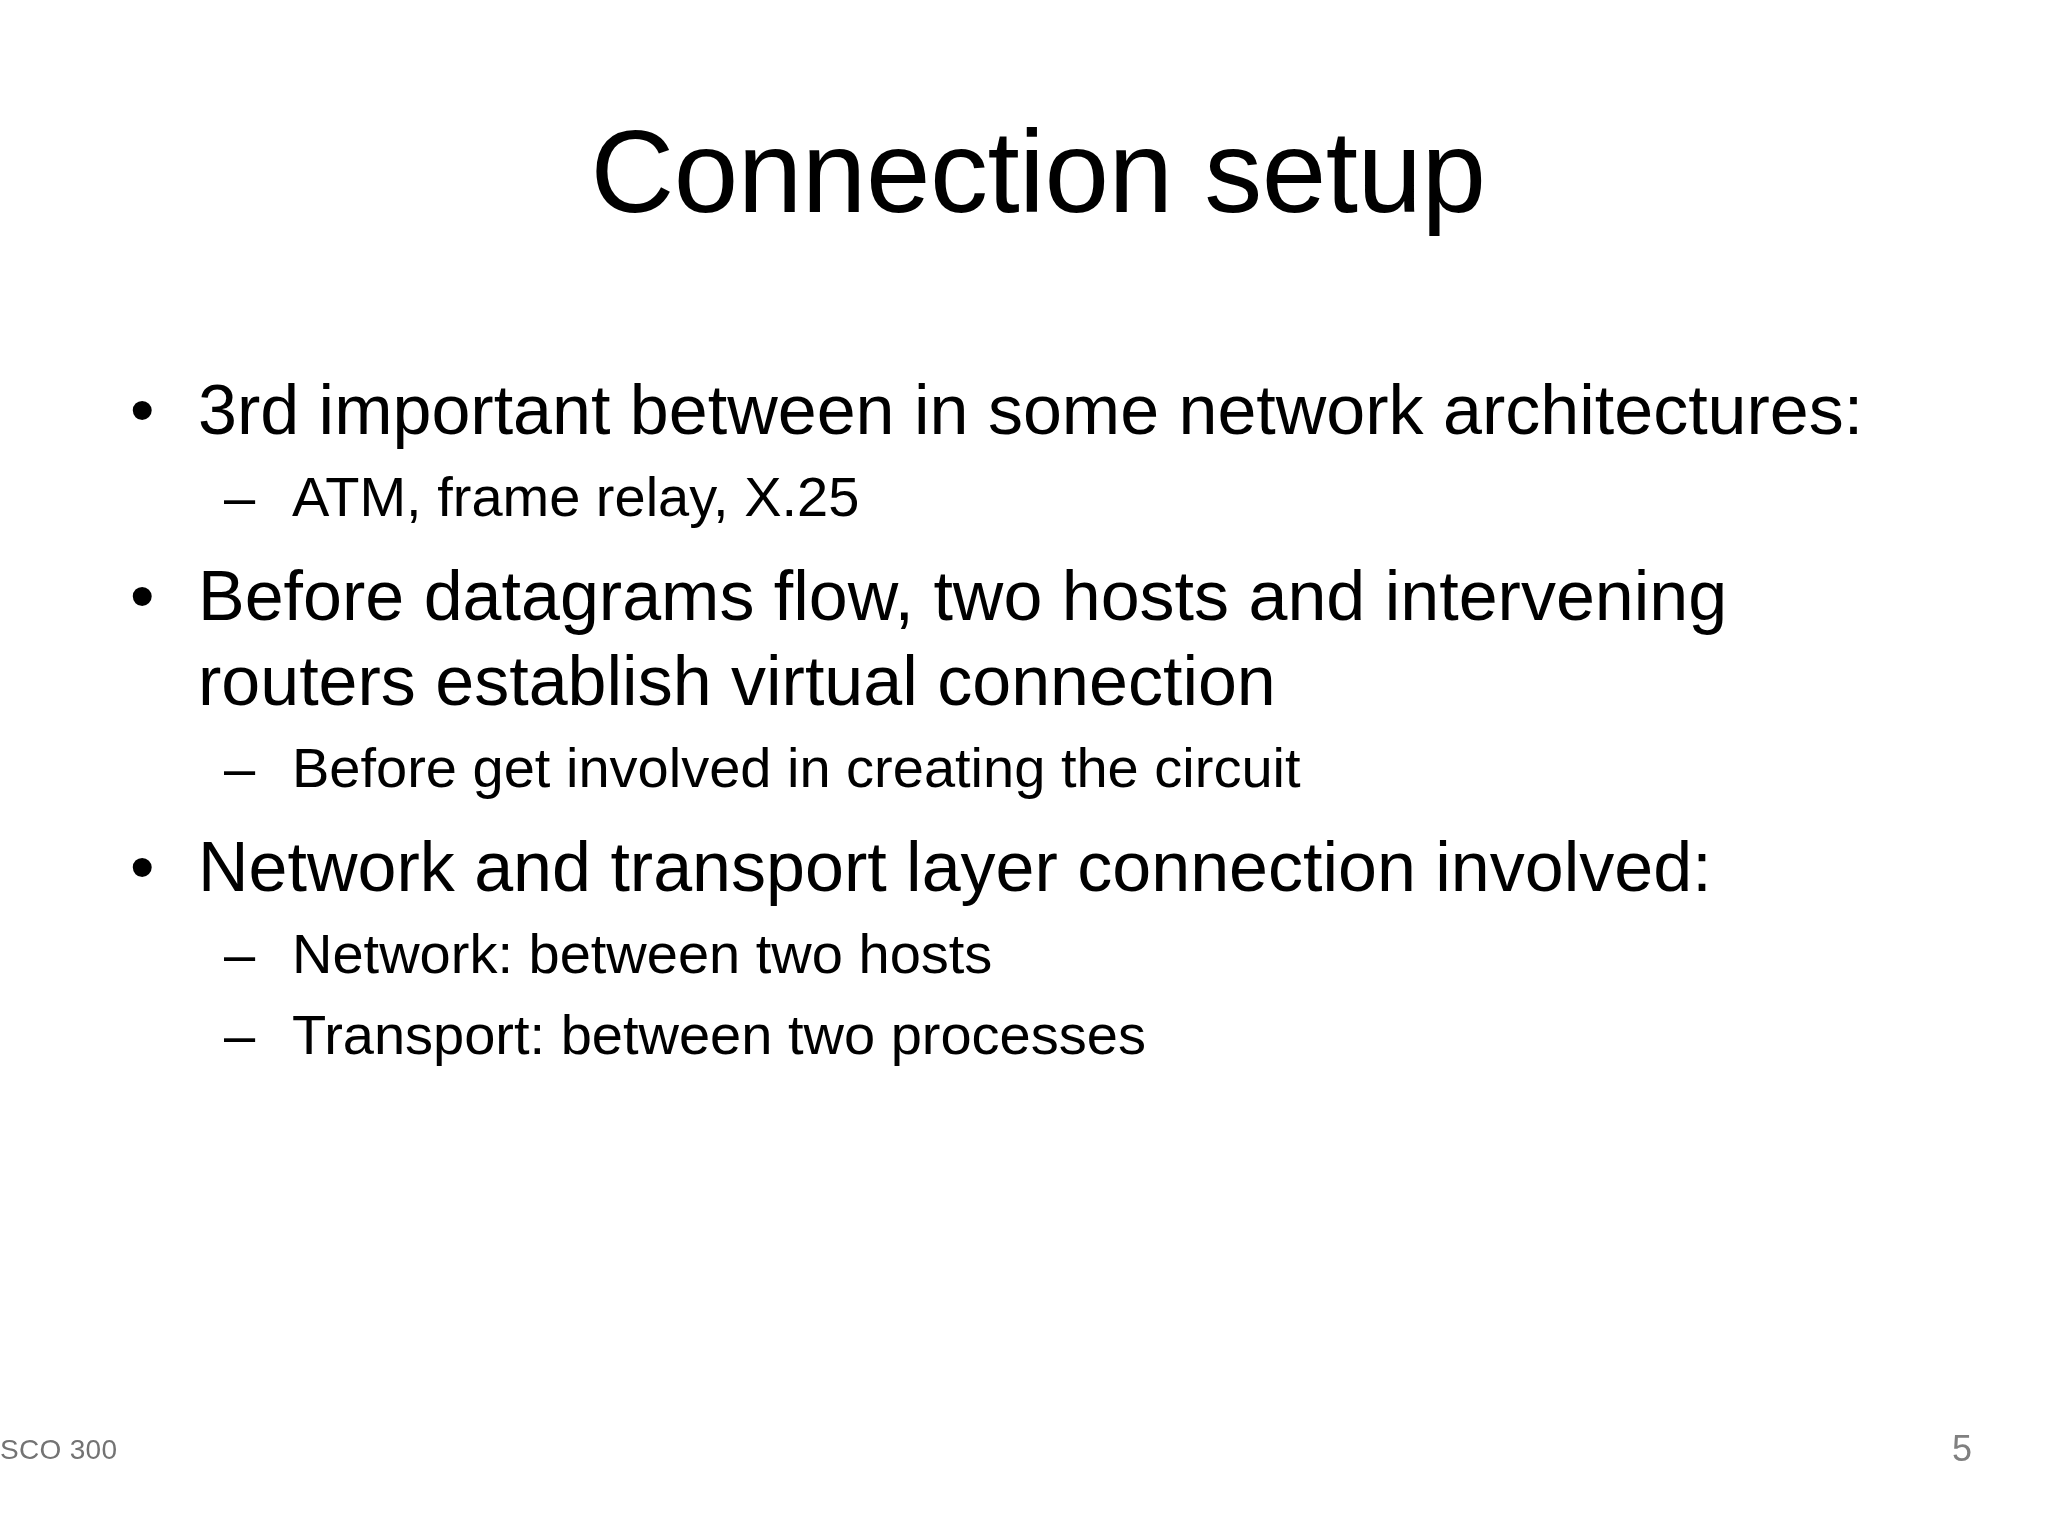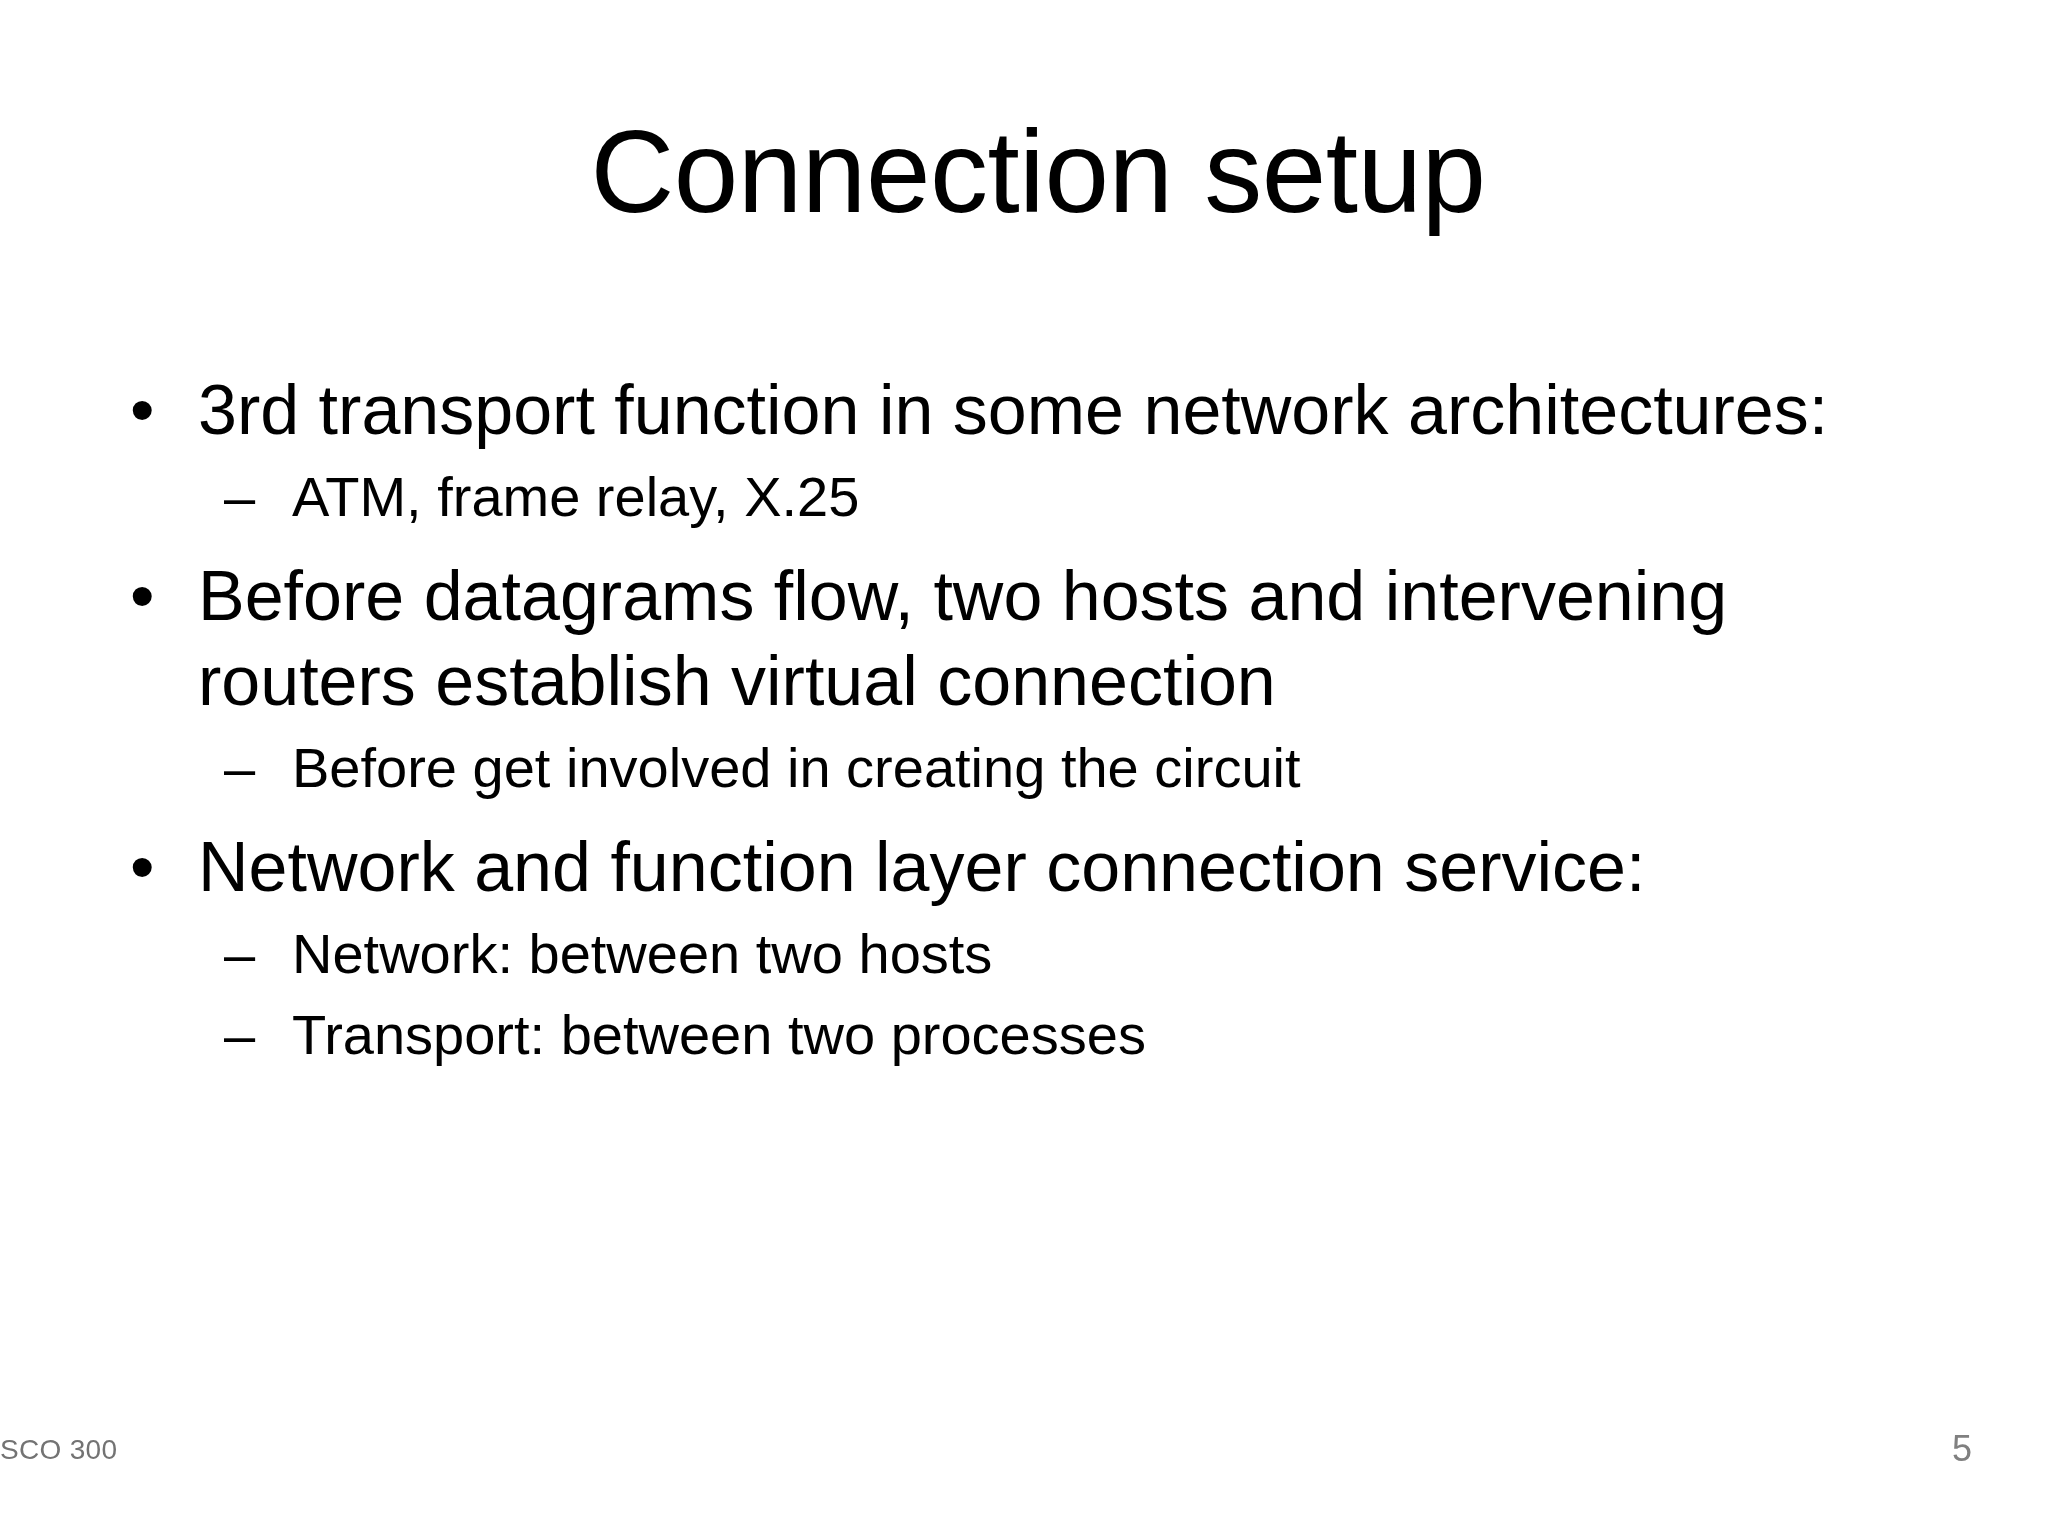--- a/index.html
+++ b/index.html
@@ -110,41 +110,41 @@
 <body>
 
 <div class="slide">
 
   <div class="slide-title">Connection setup</div>
 
   <div class="body">
 
     <div class="bullet-l1">
       <span class="marker">•</span>
-      <span class="txt">3rd transport function in some network architectures:</span>
+      <span class="txt">3rd important between in some network architectures:</span>
     </div>
 
     <div class="bullet-l2 gap-after-l2">
       <span class="marker">–</span>
       <span class="txt">ATM, frame relay, X.25</span>
     </div>
 
     <div class="bullet-l1">
       <span class="marker">•</span>
       <span class="txt">Before datagrams flow, two hosts and intervening routers establish virtual connection</span>
     </div>
 
     <div class="bullet-l2 gap-after-l2">
       <span class="marker">–</span>
       <span class="txt">Before get involved in creating the circuit</span>
     </div>
 
     <div class="bullet-l1">
       <span class="marker">•</span>
-      <span class="txt">Network and function layer connection service:</span>
+      <span class="txt">Network and transport layer connection involved:</span>
     </div>
 
     <div class="bullet-l2">
       <span class="marker">–</span>
       <span class="txt">Network: between two hosts</span>
     </div>
 
     <div class="bullet-l2">
       <span class="marker">–</span>
       <span class="txt">Transport: between two processes</span>

